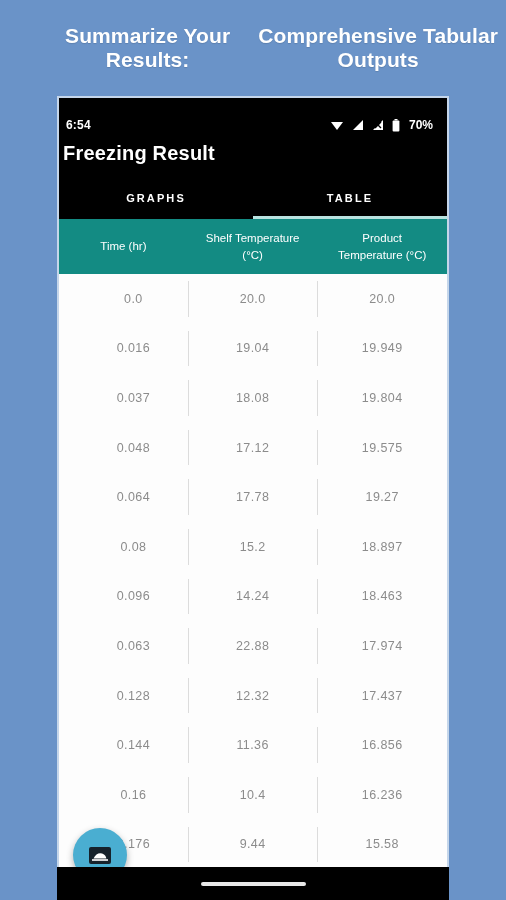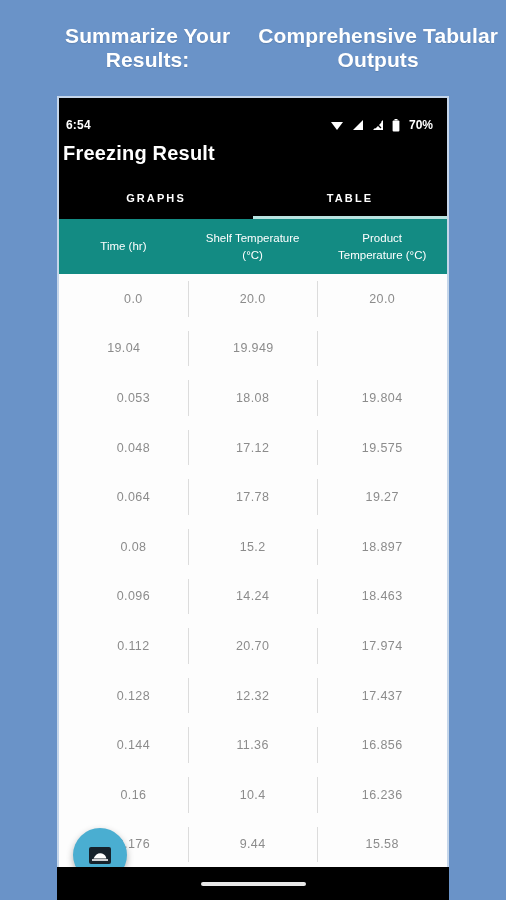--- a/index.html
+++ b/index.html
@@ -290,25 +290,26 @@
       </div>
     </div>
 
     <div class="tbody" id="tbody">
         <div class="trow">
           <div class="td col-time">0.0</div>
           <div class="td col-shelf">20.0</div>
           <div class="td col-prod">20.0</div>
         </div>
         <div class="trow">
+          <div class="td col-time">0.016</div>
           <div class="td col-shelf">19.04</div>
           <div class="td col-prod">19.949</div>
         </div>
         <div class="trow">
-          <div class="td col-time">0.053</div>
+          <div class="td col-time">0.037</div>
           <div class="td col-shelf">18.08</div>
           <div class="td col-prod">19.804</div>
         </div>
         <div class="trow">
           <div class="td col-time">0.048</div>
           <div class="td col-shelf">17.12</div>
           <div class="td col-prod">19.575</div>
         </div>
         <div class="trow">
           <div class="td col-time">0.064</div>
@@ -319,22 +320,22 @@
           <div class="td col-time">0.08</div>
           <div class="td col-shelf">15.2</div>
           <div class="td col-prod">18.897</div>
         </div>
         <div class="trow">
           <div class="td col-time">0.096</div>
           <div class="td col-shelf">14.24</div>
           <div class="td col-prod">18.463</div>
         </div>
         <div class="trow">
-          <div class="td col-time">0.112</div>
-          <div class="td col-shelf">20.70</div>
+          <div class="td col-time">0.063</div>
+          <div class="td col-shelf">22.88</div>
           <div class="td col-prod">17.974</div>
         </div>
         <div class="trow">
           <div class="td col-time">0.128</div>
           <div class="td col-shelf">12.32</div>
           <div class="td col-prod">17.437</div>
         </div>
         <div class="trow">
           <div class="td col-time">0.144</div>
           <div class="td col-shelf">11.36</div>

